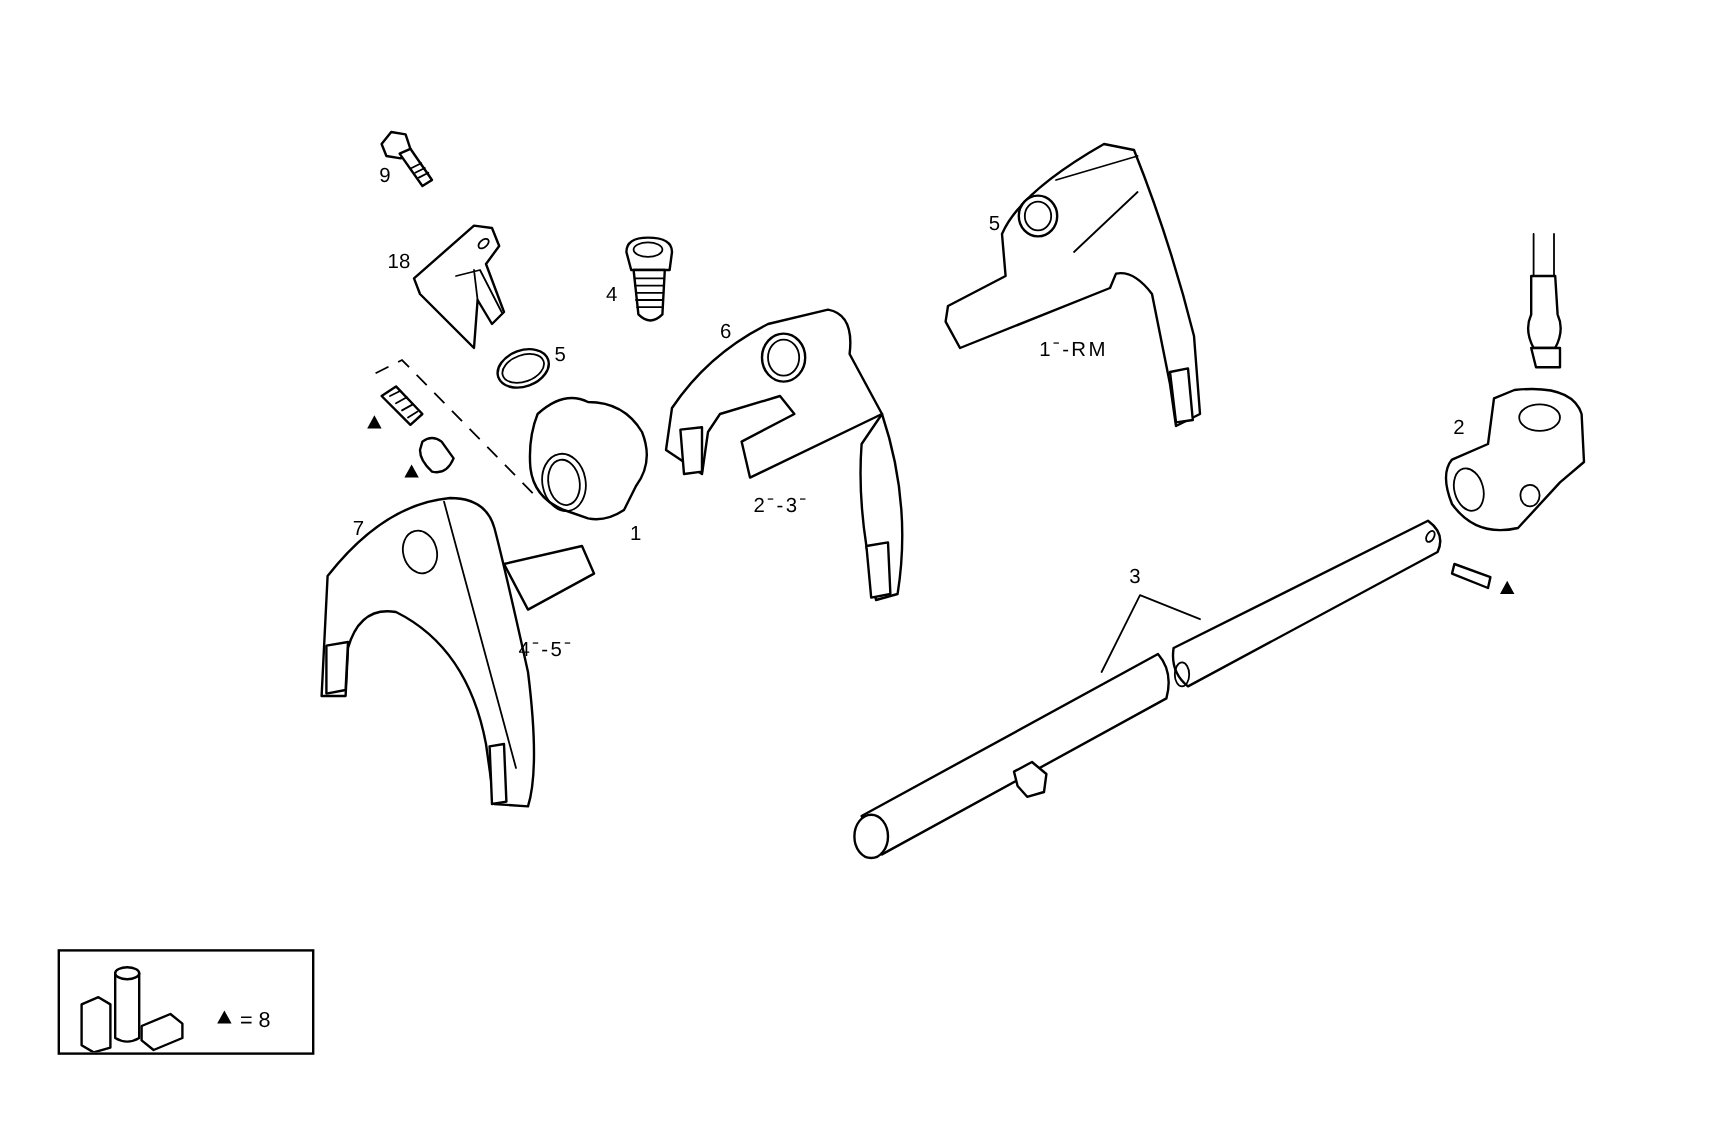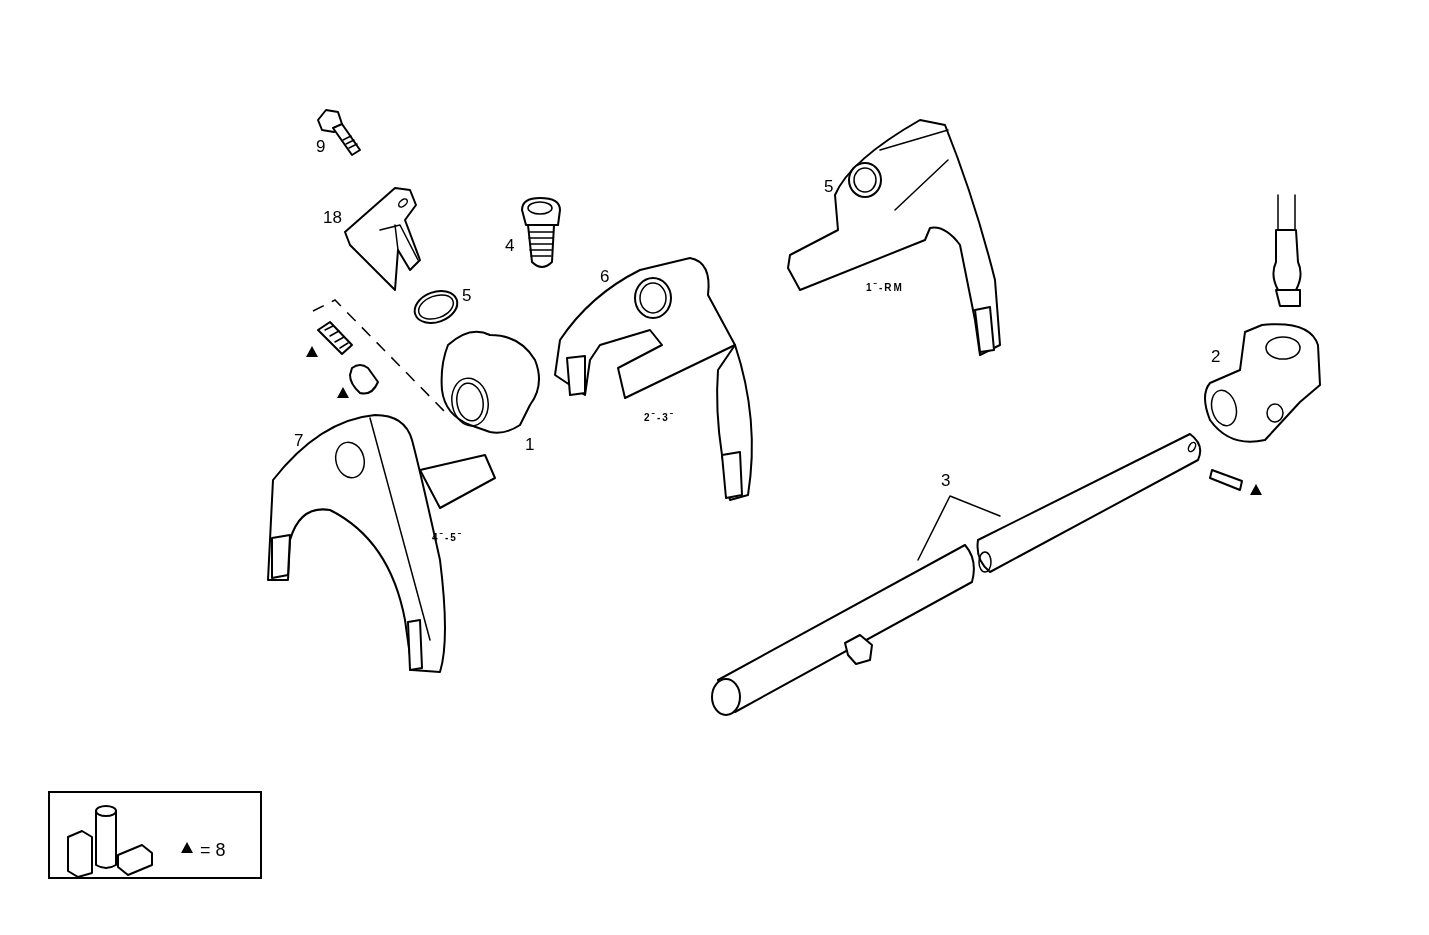--- a/index.html
+++ b/index.html
@@ -2,21 +2,21 @@
 <html><head>
 <meta charset="utf-8">
 <style>
   html,body{margin:0;padding:0;background:#fff;}
   body{width:1429px;height:935px;position:relative;overflow:hidden;font-family:"Liberation Sans",sans-serif;}
   svg{position:absolute;left:0;top:0;}
   .ln{fill:#fff;stroke:#000;stroke-width:2;stroke-linejoin:round;stroke-linecap:round;}
   .ln2{fill:none;stroke:#000;stroke-width:1.5;stroke-linejoin:round;stroke-linecap:round;}
   .dash{fill:none;stroke:#000;stroke-width:1.5;stroke-dasharray:12 9;}
   .lbl{position:absolute;font-size:17px;color:#000;line-height:1;}
-  .sub{position:absolute;font-size:10px;font-weight:bold;color:#000;letter-spacing:2px;line-height:1;}
+  .sub{position:absolute;font-size:17px;font-weight:normal;color:#000;letter-spacing:2px;line-height:1;}
   .tri{position:absolute;width:0;height:0;border-left:6px solid transparent;border-right:6px solid transparent;border-bottom:11px solid #000;}
   .legend{position:absolute;left:48px;top:791px;width:210px;height:84px;border:2px solid #000;}
   .legend-text{position:absolute;left:142px;top:44px;font-size:18px;}
 </style>
 </head>
 <body>
 
 <svg width="1429" height="935" viewBox="0 0 1429 935">
 
   <g>
@@ -111,21 +111,21 @@
 <span class="lbl" style="left:505px;top:237px">4</span>
 <span class="lbl" style="left:462px;top:287px">5</span>
 <span class="lbl" style="left:525px;top:436px">1</span>
 <span class="lbl" style="left:294px;top:432px">7</span>
 <span class="lbl" style="left:600px;top:268px">6</span>
 <span class="lbl" style="left:824px;top:178px">5</span>
 <span class="lbl" style="left:1211px;top:348px">2</span>
 <span class="lbl" style="left:941px;top:472px">3</span>
 
 <span class="sub" style="left:866px;top:283px">1ˉ-RM</span>
-<span class="sub" style="left:644px;top:413px">2ˉ-3ˉ</span>
+<span class="sub" style="left:628px;top:413px">2ˉ-3ˉ</span>
 <span class="sub" style="left:432px;top:533px">4ˉ-5ˉ</span>
 
 <span class="tri" style="left:306px;top:346px"></span>
 <span class="tri" style="left:337px;top:387px"></span>
 <span class="tri" style="left:1250px;top:484px"></span>
 
 <div class="legend">
   <svg width="100" height="80" style="left:10px;top:4px">
     <path class="ln" d="M8 40 L22 34 L32 40 L32 76 L18 80 L8 74 Z"></path>
     <path class="ln" d="M36 14 L36 68 Q46 74 56 68 L56 14 Z"></path>

